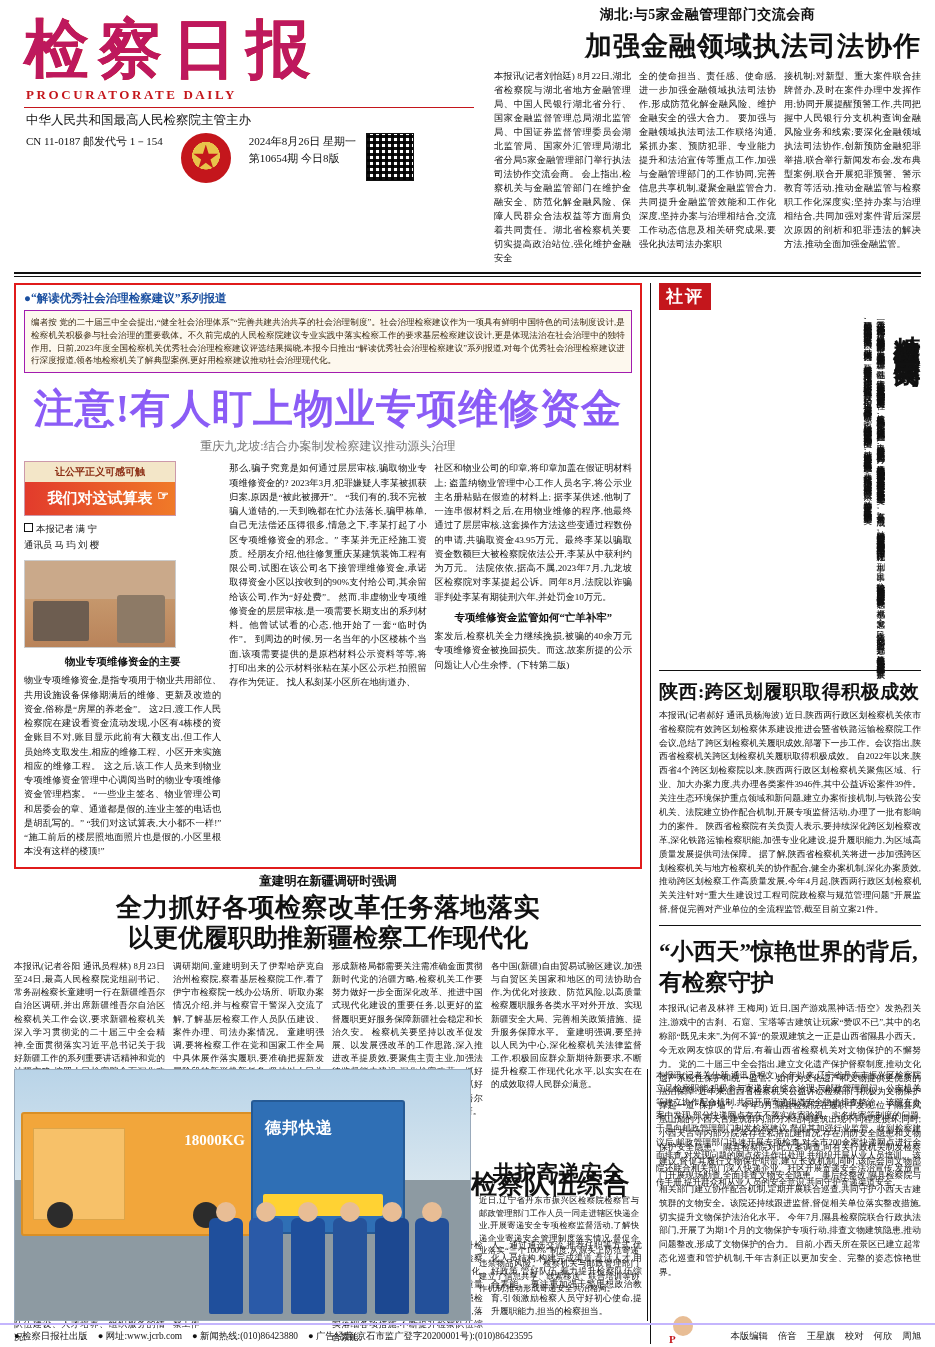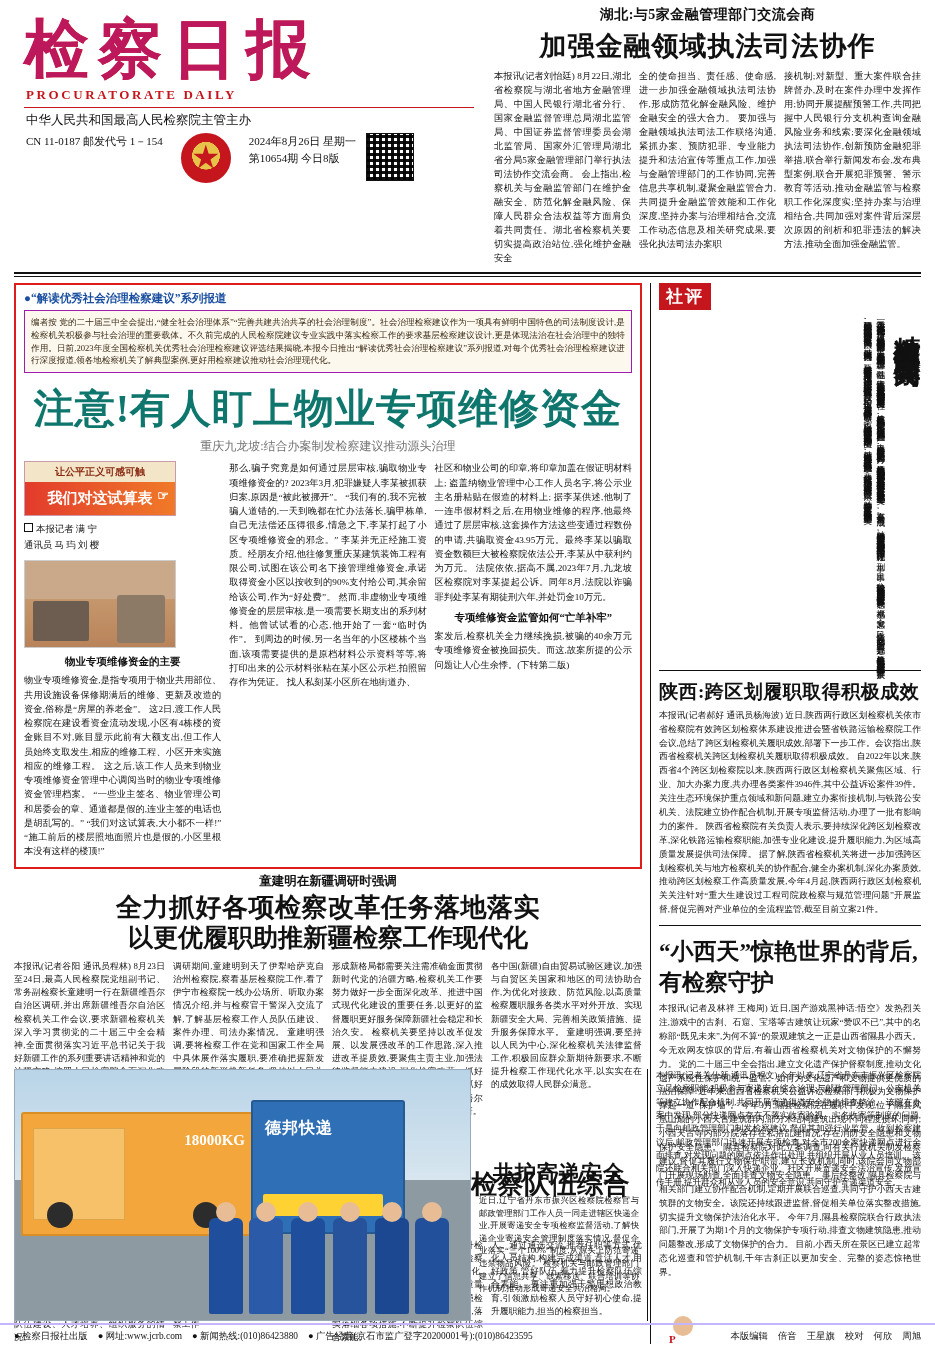--- a/index.html
+++ b/index.html
@@ -20,38 +20,38 @@
       border:2px solid #c4161c;margin:0 8px;position:relative;}
   .emblem:after{content:"";position:absolute;left:50%;top:50%;width:26px;height:26px;transform:translate(-50%,-50%);
       background:#c4161c;clip-path:polygon(50% 0,61% 35%,98% 35%,68% 57%,79% 92%,50% 70%,21% 92%,32% 57%,2% 35%,39% 35%);}
   .qr{width:46px;height:46px;background:
       repeating-linear-gradient(90deg,#111 0 3px,#fff 3px 6px),
       repeating-linear-gradient(0deg,#111 0 3px,transparent 3px 6px);
       background-blend-mode:multiply;border:1px solid #111;}
 
   .mast-right{flex:1;padding-left:10px;}
   .hd-kicker{font-size:14px;text-align:center;font-weight:bold;letter-spacing:.5px;}
-  .hd-title{font-size:27px;font-weight:bold;text-align:center;letter-spacing:1px;margin:4px 0 6px;}
+  .hd-title{font-size:27px;font-weight:bold;text-align:right;letter-spacing:1px;margin:4px 0 6px;}
   .three-col{display:flex;gap:8px;font-size:9.2px;line-height:1.52;text-align:justify;}
   .three-col .c{flex:1;}
 
   
   .hrule{border-top:2px solid #111;margin:6px 14px 0;}
   .hrule-thin{border-top:1px solid #111;margin:2px 14px 0;}
 
   
   .body-wrap{display:flex;padding:6px 14px 0 14px;gap:8px;}
   .left-zone{width:630px;}
   .right-zone{width:263px;border-left:1px solid #111;padding-left:8px;}
 
   
   .feature{border:2px solid #e01b1b;padding:6px 8px 8px;position:relative;}
   .series-line{font-size:11.5px;font-weight:bold;color:#1a4fa0;margin-bottom:4px;}
   .editor-note{border:1px solid #a21caf;background:#fdf8ee;font-size:8.6px;line-height:1.5;padding:5px 6px;text-align:justify;color:#3a2a14;}
-  .feature-title{font-size:40px;font-weight:bold;color:#0f766e;text-align:center;letter-spacing:1px;margin:8px 0 2px;}
+  .feature-title{font-size:40px;font-weight:bold;color:#8b5cf6;text-align:center;letter-spacing:1px;margin:8px 0 2px;}
   .feature-sub{font-size:12px;text-align:center;color:#737373;margin-bottom:6px;}
   .feature-cols{display:flex;gap:8px;font-size:9.2px;line-height:1.55;text-align:justify;}
   .feature-cols .c{flex:1;}
   .badge-box{border:1px solid #c9a;width:150px;}
   .badge-top{background:#f3e6c8;color:#8a2b12;font-size:10px;text-align:center;padding:2px 0;font-weight:bold;}
   .badge-main{background:linear-gradient(90deg,#e23b2c,#f07a28);color:#fff;font-size:15px;font-weight:bold;text-align:center;padding:5px 0;position:relative;}
   .badge-main .hand{position:absolute;right:6px;top:4px;font-size:13px;}
   .byline{font-size:9.4px;line-height:1.7;margin-top:6px;}
   .chk{display:inline-block;width:7px;height:7px;border:1px solid #111;margin-right:3px;}
   .photo-feature{width:150px;height:86px;margin-top:6px;position:relative;overflow:hidden;border:1px solid #ccc;

